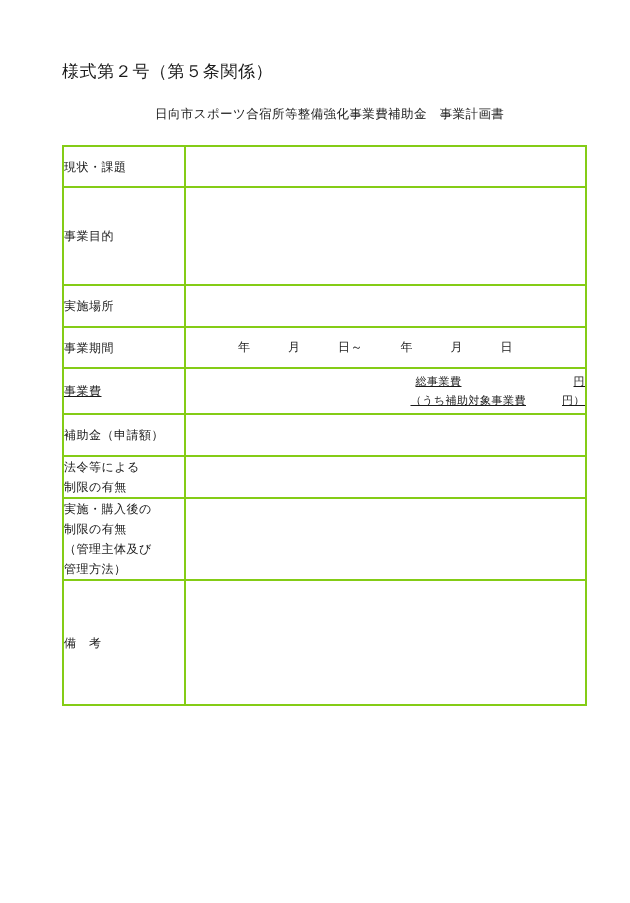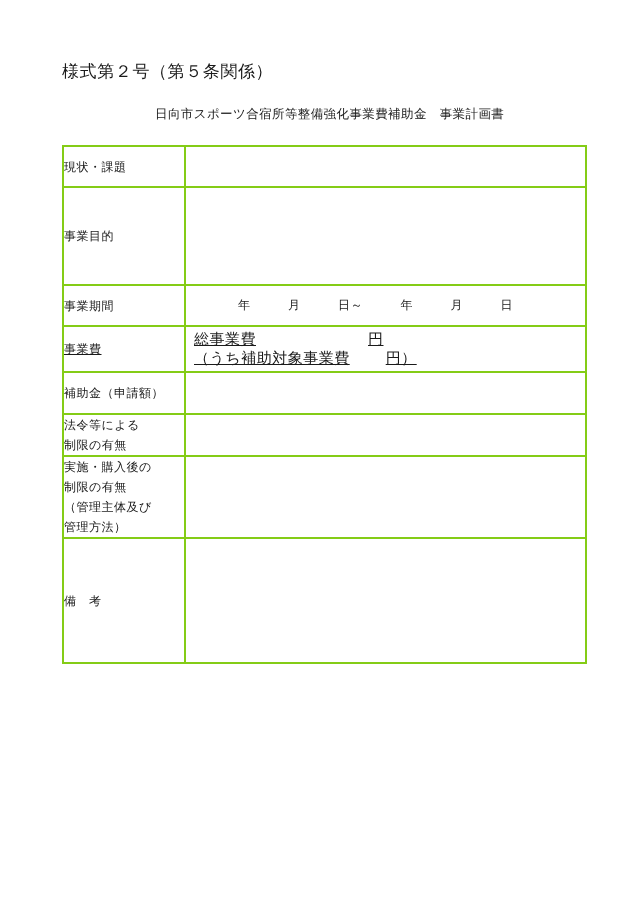--- a/index.html
+++ b/index.html
@@ -83,21 +83,22 @@
     padding-left: 52px;
     font-size: 12px;
     letter-spacing: 0.5px;
     white-space: pre;
   }
 
   
   .cost-block {
     padding: 3px 0 3px 8px;
     line-height: 19px;
-    font-size: 15px;
+    font-size: 11px;
+    text-align: right;
   }
   .cost-row {
     display: block;
     white-space: pre;
     letter-spacing: 0.5px;
   }
 </style>
 </head>
 <body>
 
@@ -113,20 +114,28 @@
           <td class="label-cell va-mid">
             <span class="ln">現状・課題</span>
           </td>
           <td class="value-cell">
             <div></div>
           </td>
         </tr>
         <tr style="height: 98px;">
           <td class="label-cell va-mid">
             <span class="ln">事業目的</span>
+          </td>
+          <td class="value-cell">
+            <div></div>
+          </td>
+        </tr>
+        <tr style="height: 42px;">
+          <td class="label-cell va-mid">
+            <span class="ln">実施場所</span>
           </td>
           <td class="value-cell">
             <div></div>
           </td>
         </tr>
         <tr style="height: 41px;">
           <td class="label-cell va-mid">
             <span class="ln">事業期間</span>
           </td>
           <td class="value-cell">

